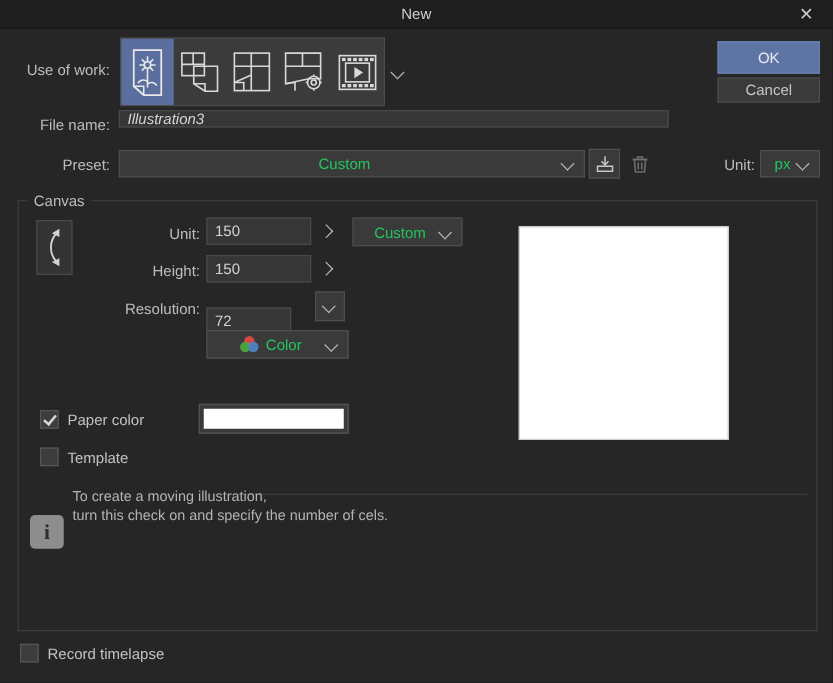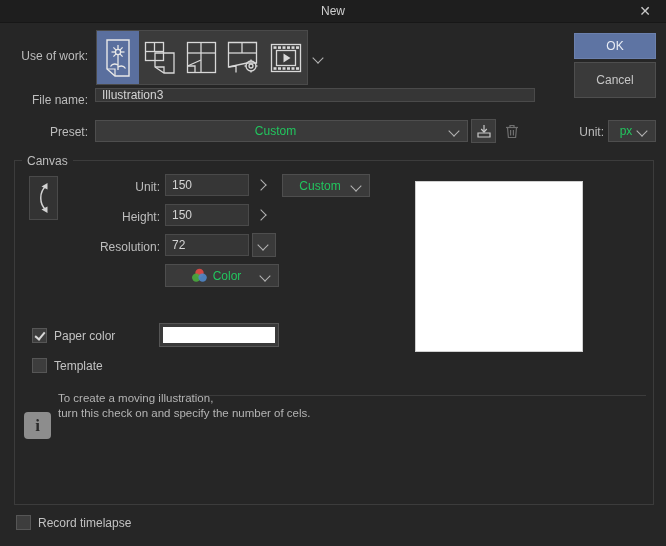--- a/index.html
+++ b/index.html
@@ -307,24 +307,24 @@
         </g>
       </svg>
     </div>
   </div>
 
   <div class="uw-more">
     <span class="chev"></span>
   </div>
 
   <div class="btn btn-ok" style="left:574px; top:33px; width:82px; height:26px;">OK</div>
-  <div class="btn btn-cancel" style="left:574px; top:62px; width:82px; height:36px;">Cancel</div>
+  <div class="btn btn-cancel" style="left:574px; top:62px; width:82px; height:20px;">Cancel</div>
 
   <div class="lbl" style="left:0px; top:94px; width:88px;">File name:</div>
-  <div class="textfield" style="left:95px; top:88px; width:440px; height:14px;" title="File name">Illustration3</div>
+  <div class="textfield" style="left:95px; top:88px; width:440px; height:14px;font-style:italic;" title="File name">Illustration3</div>
 
   <div class="lbl" style="left:0px; top:126px; width:88px;">Preset:</div>
   <div class="combo" style="left:95px; top:120px; width:373px; height:22px;">
     <span class="cval">Custom</span>
     <span class="chev"></span>
   </div>
   <div class="iconbtn" style="left:471px; top:119px; width:25px; height:24px;">
     <svg width="16" height="16" viewBox="0 0 16 16">
       <g fill="none" stroke="#c9c9c9" stroke-width="1.2">
         <path d="M8 2 V8.5"></path>
@@ -378,21 +378,21 @@
     <span class="chev"></span>
   </div>
 
   <div class="lbl" style="left:60px; top:211px; width:100px;">Height:</div>
   <div class="textfield" style="left:165px; top:204px; width:84px; height:22px;">150</div>
   <div class="iconbtn flat" style="left:255px; top:204px; width:16px; height:22px;">
     <span class="chev chev-right"></span>
   </div>
 
   <div class="lbl" style="left:60px; top:241px; width:100px;">Resolution:</div>
-  <div class="textfield" style="left:165px; top:234px; width:84px; height:22px;">72</div>
+  <div class="textfield" style="left:165px; top:246px; width:68px; height:22px;">72</div>
   <div class="iconbtn" style="left:252px; top:233px; width:24px; height:24px;">
     <span class="chev"></span>
   </div>
 
   <div class="combo" style="left:165px; top:264px; width:114px; height:23px;">
     <span style="display:flex;align-items:center;flex:1;justify-content:center;">
       <svg width="17" height="15" viewBox="0 0 17 15" style="margin-right:5px;">
         <circle cx="8.5" cy="5" r="4.2" fill="#e04a45" opacity="0.92"></circle>
         <circle cx="5.2" cy="9.6" r="4.2" fill="#4aa83e" opacity="0.92"></circle>
         <circle cx="11.6" cy="9.6" r="4.2" fill="#4f86c6" opacity="0.92"></circle>

